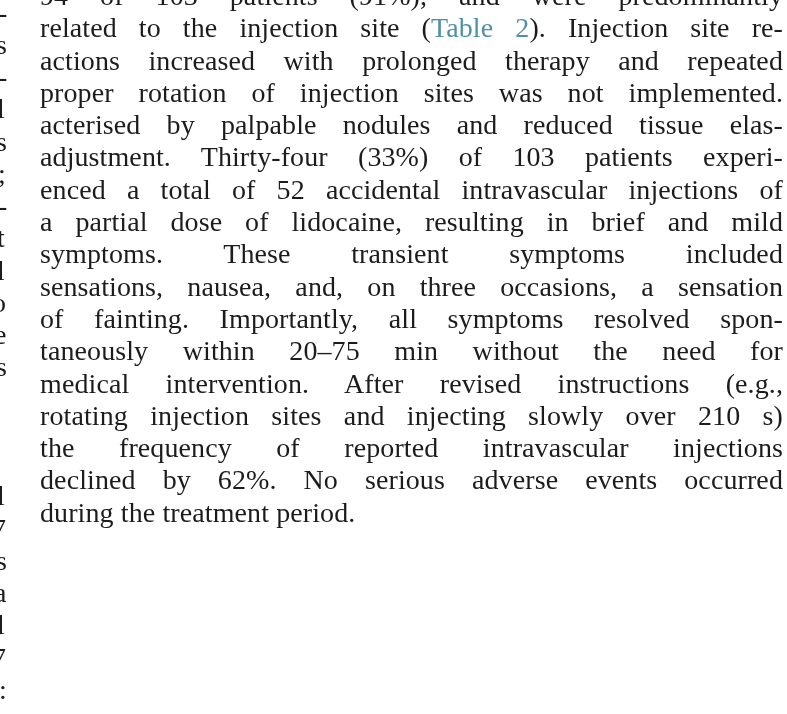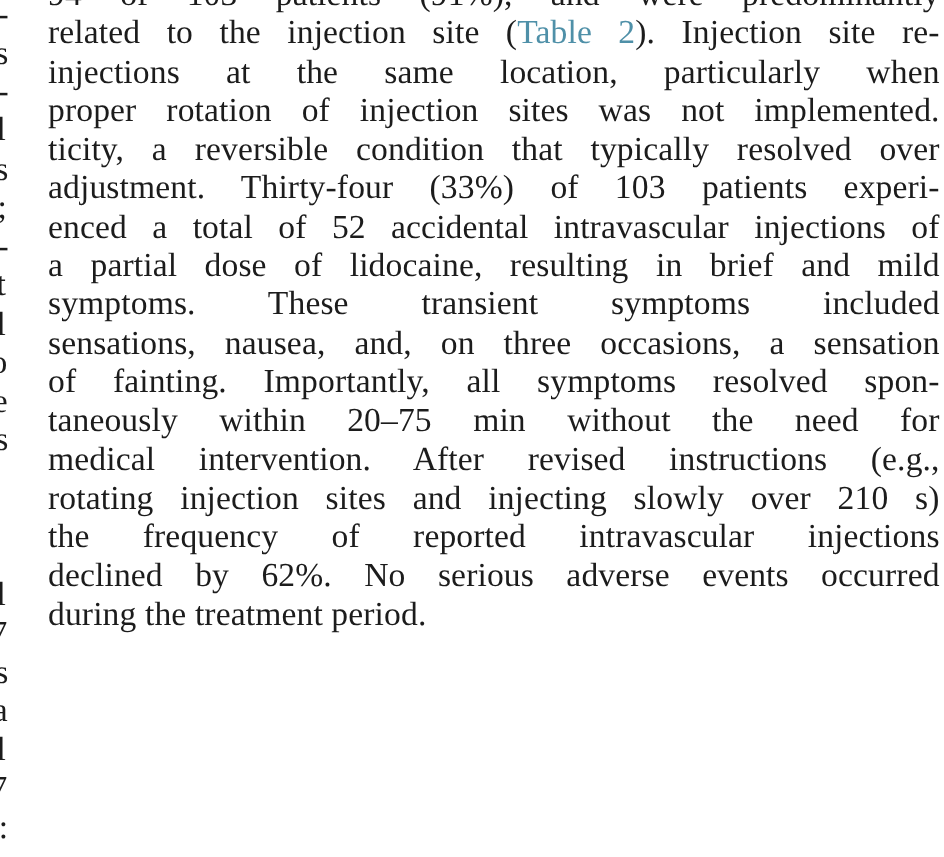--- a/index.html
+++ b/index.html
@@ -71,23 +71,23 @@
       <span class="frag" style="top: 547px; left: -4px;">s</span>
       <span class="frag" style="top: 579px; left: -6px;">a</span>
       <span class="frag" style="top: 611px; left: -3px;">l</span>
       <span class="frag" style="top: 644px; left: -8px;">7</span>
       <span class="frag" style="top: 676px; left: -1px;">:</span>
       <span class="frag" style="top: 705px; left: -1px;">.</span>
     </div>
   <div class="text-col">
       <div class="line"><span>94 of 103 patients (91%), and were predominantly</span></div>
       <div class="line"><span>related to the injection site (</span><span class="ref-link" style="color: rgb(79, 144, 168);">Table 2</span><span>). Injection site re-</span></div>
-      <div class="line"><span>injections at the same location, particularly when</span></div>
+      <div class="line"><span>actions increased with prolonged therapy and repeated</span></div>
       <div class="line"><span>proper rotation of injection sites was not implemented.</span></div>
-      <div class="line"><span>ticity, a reversible condition that typically resolved over</span></div>
+      <div class="line"><span>acterised by palpable nodules and reduced tissue elas-</span></div>
       <div class="line"><span>adjustment. Thirty-four (33%) of 103 patients experi-</span></div>
       <div class="line"><span>enced a total of 52 accidental intravascular injections of</span></div>
       <div class="line"><span>a partial dose of lidocaine, resulting in brief and mild</span></div>
       <div class="line"><span>symptoms. These transient symptoms included</span></div>
       <div class="line"><span>sensations, nausea, and, on three occasions, a sensation</span></div>
       <div class="line"><span>of fainting. Importantly, all symptoms resolved spon-</span></div>
       <div class="line"><span>taneously within 20–75 min without the need for</span></div>
       <div class="line"><span>medical intervention. After revised instructions (e.g.,</span></div>
       <div class="line"><span>rotating injection sites and injecting slowly over 210 s)</span></div>
       <div class="line"><span>the frequency of reported intravascular injections</span></div>

